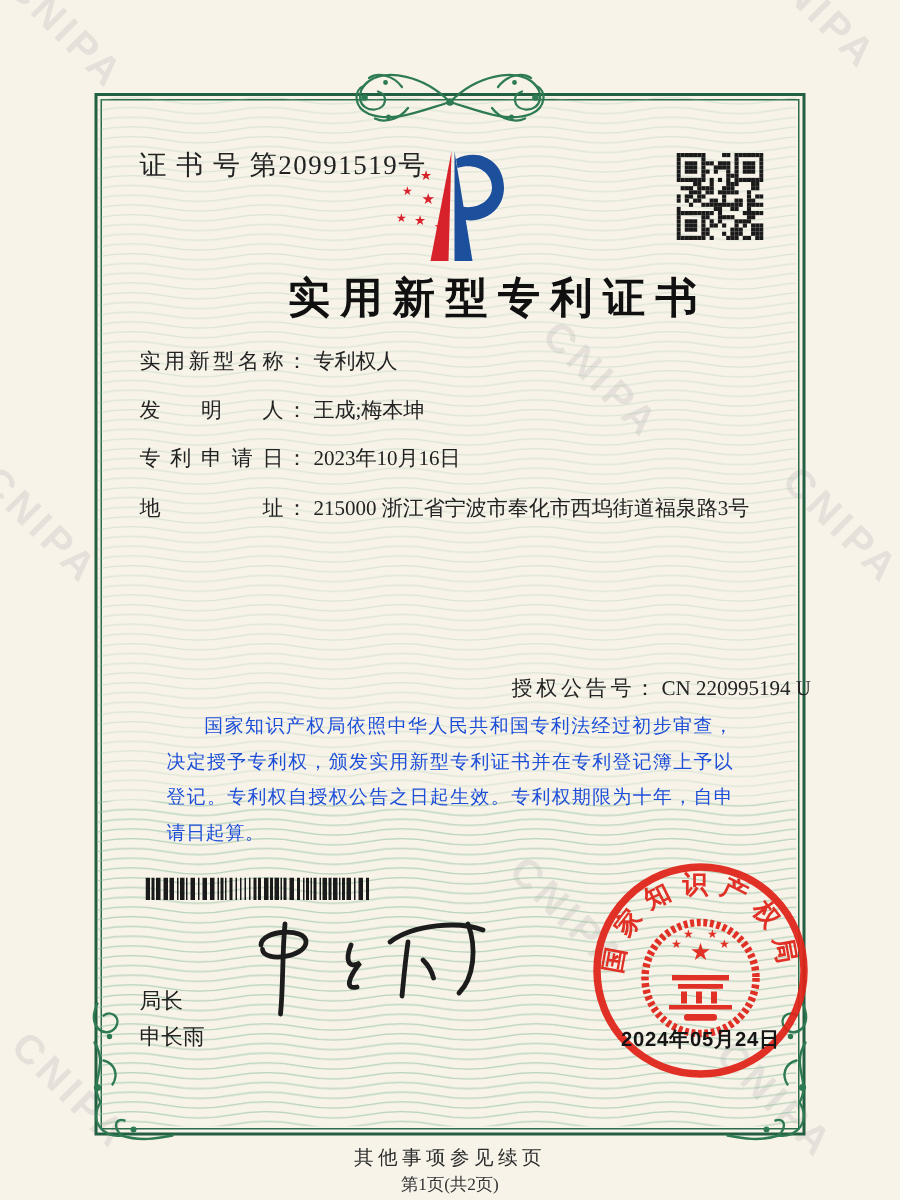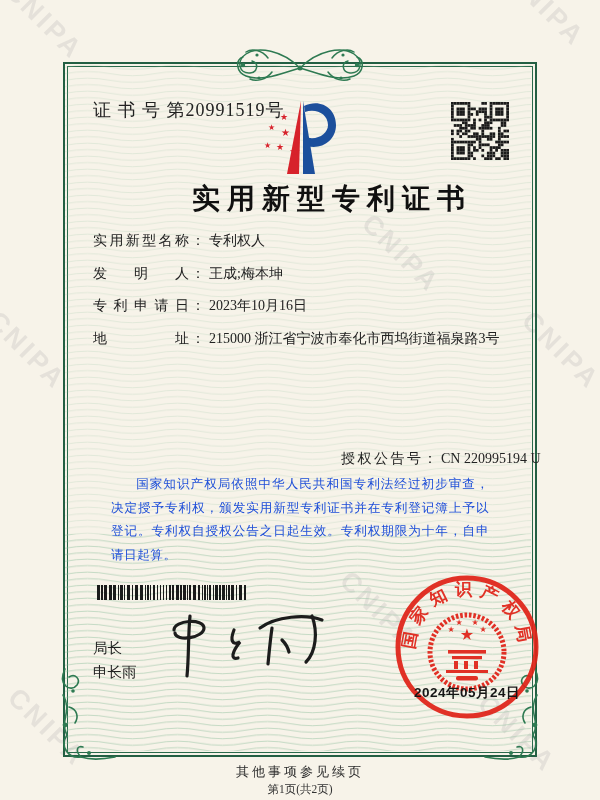--- a/index.html
+++ b/index.html
@@ -33,21 +33,21 @@
   .field-label{display:inline-block;width:96px;text-align:justify;text-align-last:justify;vertical-align:top;}
   .field-colon{display:inline-block;margin:0 4px 0 2px;}
   .grant-row{position:absolute;left:28px;top:364px;width:440px;white-space:nowrap;font-size:14px;z-index:2;}
   .grant-cell2{position:absolute;left:248px;top:0;margin-top:22px;}
   .paras{position:absolute;left:28px;top:391px;width:414px;z-index:2;}
   .paras p{
     margin:18px;font-size:12.6px;line-height:1.88;text-align:justify;text-indent:2em;
     color:#1d4ed8;letter-spacing:0.5px;
   }
   .barcode{position:absolute;left:32px;top:521px;width:152px;height:15px;z-index:2;}
-  .director{position:absolute;left:28px;top:572px;font-size:14.5px;line-height:24px;z-index:2;}
+  .director{position:absolute;left:28px;top:592px;font-size:14.5px;line-height:24px;z-index:2;}
   .signature{position:absolute;left:95px;top:540px;width:170px;height:80px;z-index:2;}
   .seal{position:absolute;left:327px;top:508px;width:150px;height:150px;z-index:3;}
   .seal-date{
     position:absolute;left:0;top:112px;width:100%;text-align:center;
     font-family:"Liberation Sans","DejaVu Sans",sans-serif;
     font-size:13.5px;font-weight:bold;color:#151515;letter-spacing:0.5px;z-index:4;
   }
   .page-num{position:absolute;left:0;top:672px;width:100%;text-align:center;font-size:11.5px;color:#333;z-index:2;margin-top:46px;}
   .cont-note{
     position:absolute;left:0;top:763px;width:600px;text-align:center;

